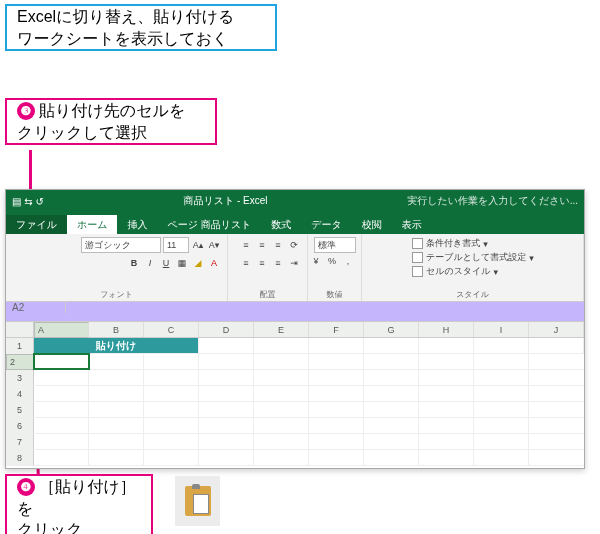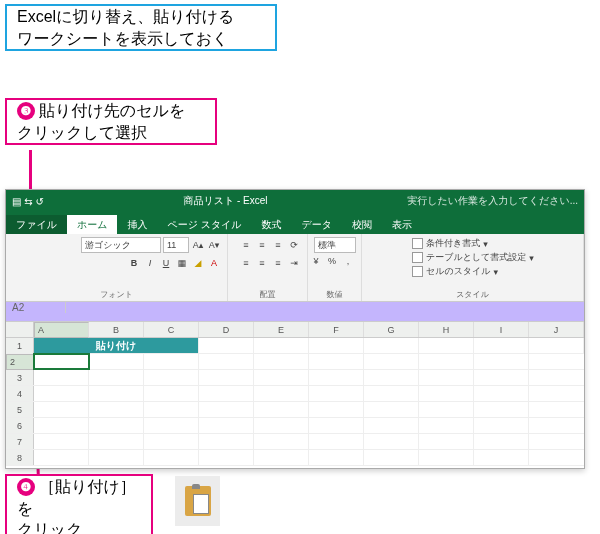--- a/index.html
+++ b/index.html
@@ -83,21 +83,21 @@
 <div class="excel">
   <div class="titlebar">
     <div class="piece">▤ ⇆ ↺</div>
     <div class="piece center">商品リスト - Excel</div>
     <div class="piece tell">実行したい作業を入力してください...</div>
   </div>
   <div class="tabbar">
     <div class="tab file">ファイル</div>
     <div class="tab active">ホーム</div>
     <div class="tab">挿入</div>
-    <div class="tab">ページ スタイル</div>
+    <div class="tab">ページ 商品リスト</div>
     <div class="tab">数式</div>
     <div class="tab">データ</div>
     <div class="tab">校閲</div>
     <div class="tab">表示</div>
   </div>
   <div class="ribbon">
     <div class="group fontbox">
       <div class="fontrow">
         <div class="sel" style="width:80px">游ゴシック</div>
         <div class="sel" style="width:26px">11</div>

